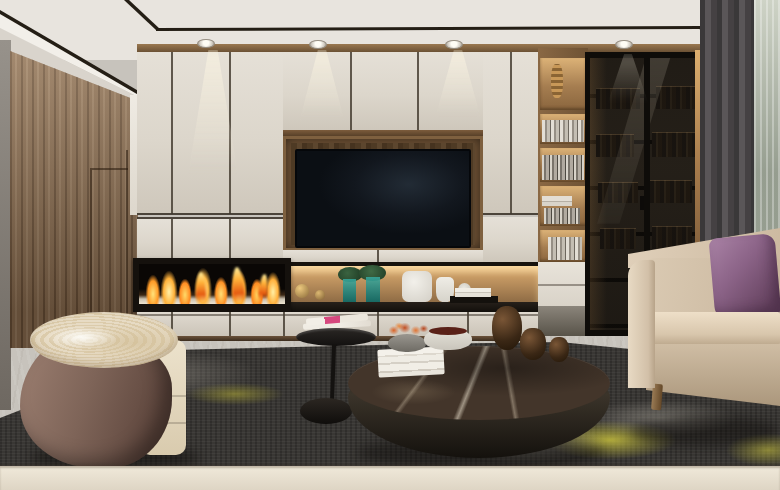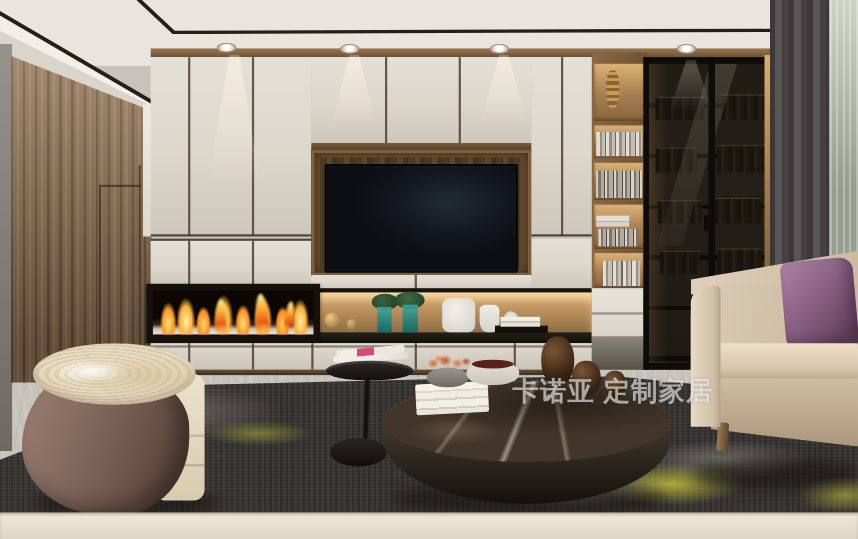--- a/index.html
+++ b/index.html
@@ -345,15 +345,14 @@
   <div class="a sofabody"></div>
   <div class="a pillowbrown"></div>
   <div class="a pillowpurple"></div>
   <div class="a sofaseat"></div>
   <div class="a sofabase"></div>
   <div class="a sofaleg"></div>
   <div class="a sofaarm"></div>
 
   <div class="a fgshadow"></div>
   <div class="a fg"></div>
-  <div class="a watermark">卡诺亚 定制家居</div>
 
 </div>
 
 </body></html>

